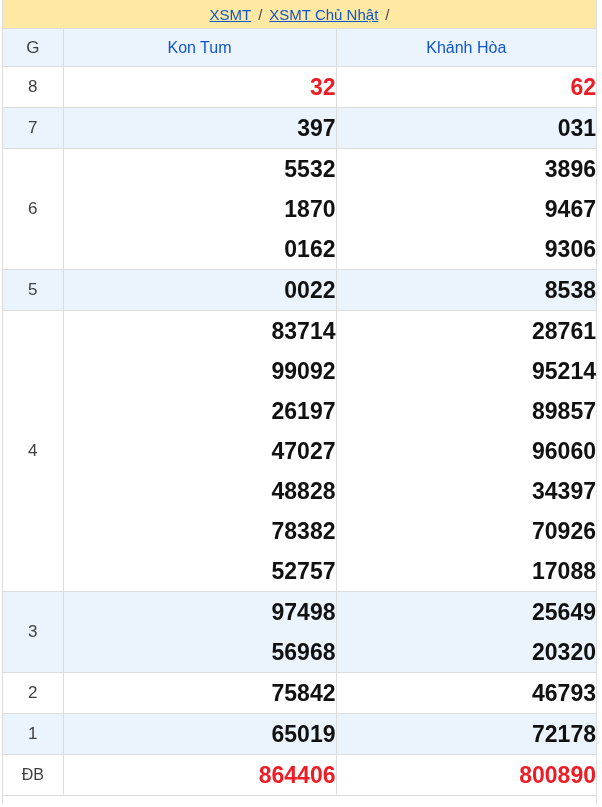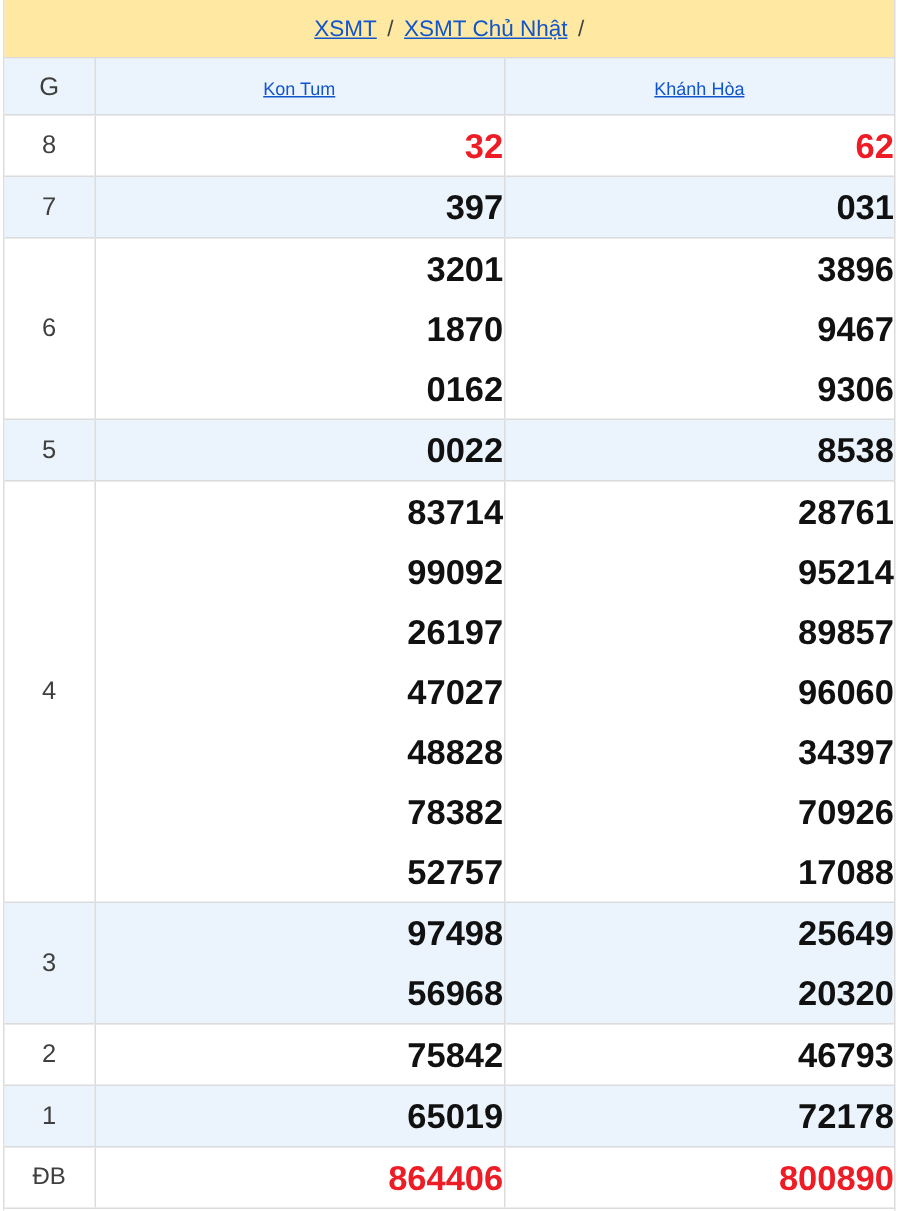--- a/index.html
+++ b/index.html
@@ -23,21 +23,21 @@
     overflow: hidden;
   }
   .wrap {
     width: 595px;
     margin-left: 2px;
     border-left: 1px solid var(--border);
     border-right: 1px solid var(--border);
   }
   .breadcrumb-bar {
     background: var(--header_bg);
-    height: 38px;
+    height: 28px;
     display: flex;
     align-items: center;
     justify-content: center;
     gap: 7px;
     font-size: 15px;
     color: #333;
   }
   .breadcrumb-bar a {
     color: var(--link);
     text-decoration: underline;
@@ -61,22 +61,21 @@
   td.v1, th.v1, td.v2, th.v2 { border-left: 1px solid var(--border); }
   thead th {
     height: 38px;
     background: var(--shade_bg);
     font-weight: normal;
     font-size: 17px;
     color: var(--label_color);
   }
   thead th a {
     color: var(--link);
-    text-decoration: underline;
-    font-size: 12px;
+    font-size: 16px;
     cursor: pointer;
   }
   tr.shade td { background: var(--shade_bg); }
   td.g {
     font-size: 17px;
     font-weight: normal;
     color: var(--label_color);
   }
   td.g.db { font-size: 16px; }
   .num {
@@ -138,21 +137,21 @@
               <div class="num">397</div>
             </td>
           <td class="v2">
               <div class="num">031</div>
             </td>
         </tr>
 
         <tr>
           <td class="g">6</td>
           <td class="v1">
-            <div class="num">3201</div>
+            <div class="num">5532</div>
             <div class="num">1870</div>
             <div class="num">0162</div>
           </td>
           <td class="v2">
             <div class="num">3896</div>
             <div class="num">9467</div>
             <div class="num">9306</div>
           </td>
         </tr>
 

